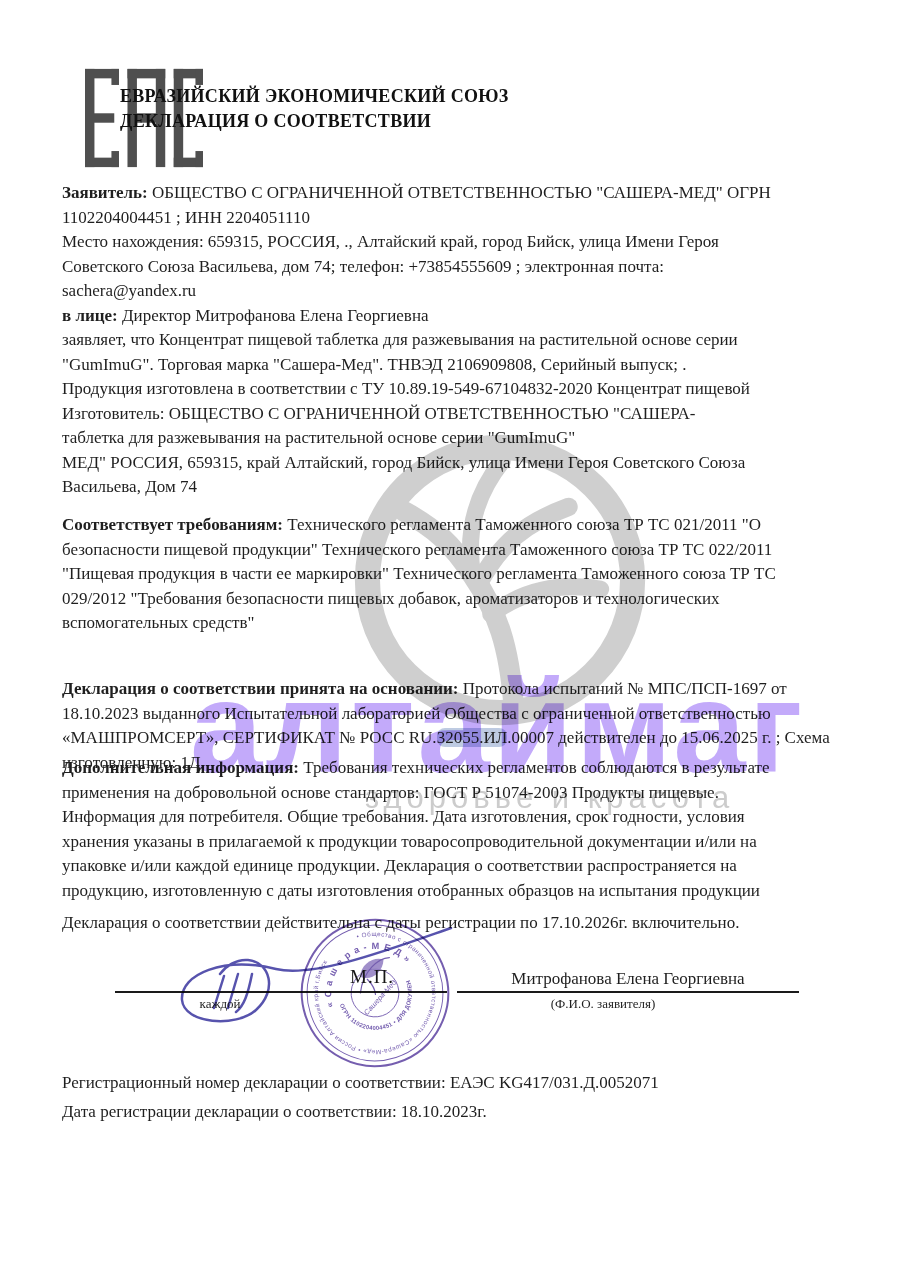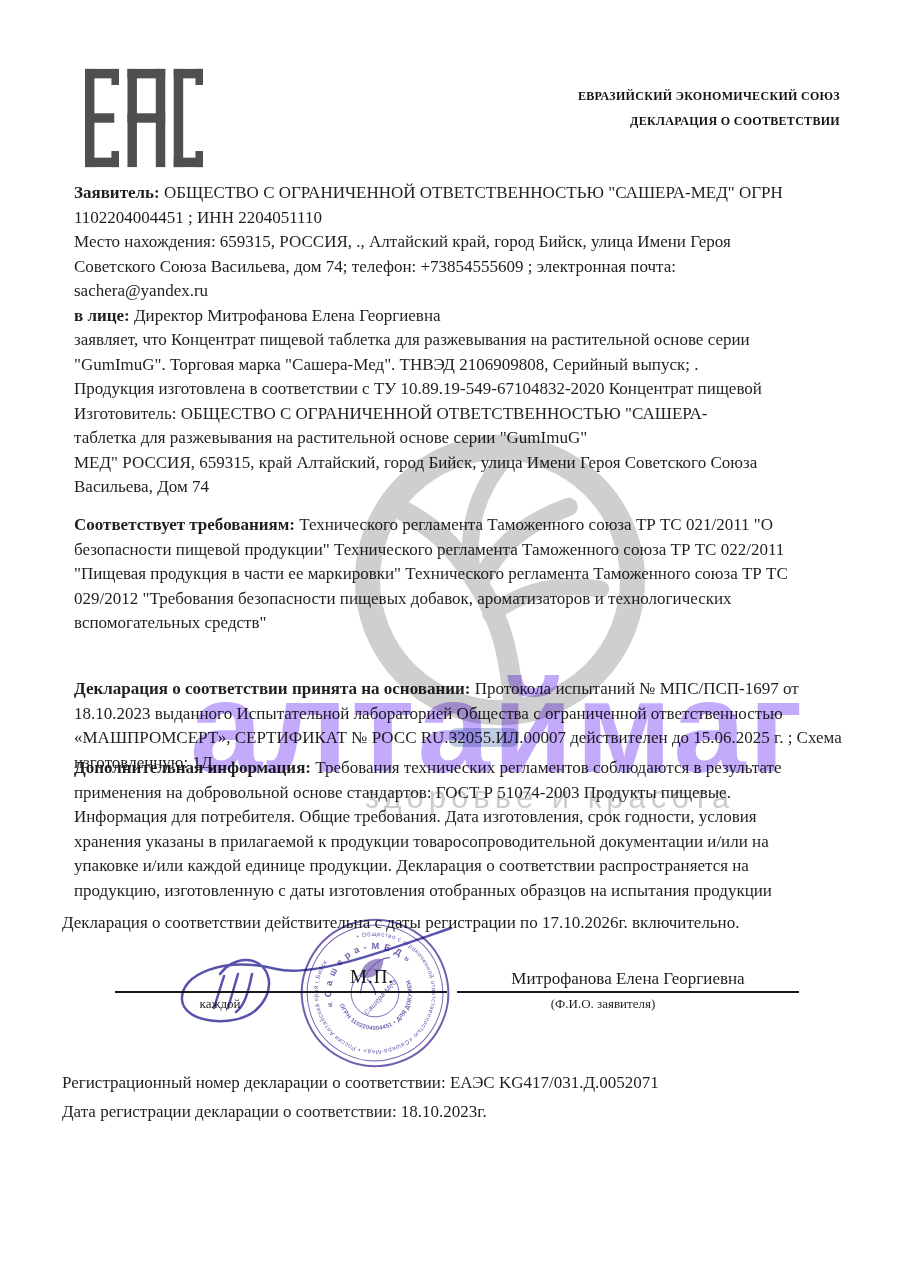--- a/index.html
+++ b/index.html
@@ -1,24 +1,24 @@
 <!DOCTYPE html>
 <html><head>
 <meta charset="utf-8">
 <style>
   html,body{margin:0;padding:0;background:#e8e8e8;}
   .page{position:relative;width:900px;height:1272px;margin:0 auto;background:#ffffff;overflow:hidden;
         font-family:"Liberation Serif", serif;color:#1f1f1f;}
   
   .eac{position:absolute;left:85px;top:66px;width:118px;height:104px;z-index:2;}
-  .title{position:absolute;left:120px;top:84px;width:720px;text-align:right;
-         font-weight:bold;font-size:12px;line-height:24.5px;letter-spacing:.3px;color:#111;z-index:2;}
+  .title{position:absolute;left:120px;top:84px;width:720px;text-align:left;
+         font-weight:bold;font-size:18px;line-height:24.5px;letter-spacing:.3px;color:#111;z-index:2;}
   
   .para{position:absolute;left:62px;width:800px;font-size:17px;line-height:24.5px;z-index:2;}
-  .para .tl{white-space:nowrap;margin-left:12px;}
+  .para .tl{white-space:nowrap;}
   .b1{top:181px;}
   .b2{top:513px;}
   .b3{top:677px;}
   .b4{top:756px;}
   .validity{position:absolute;left:62px;top:911px;font-size:17px;line-height:24.5px;white-space:nowrap;z-index:2;}
   .hl{background:rgba(110,140,190,.45);border-radius:8px;}
   
   .wm-tree{position:absolute;left:340px;top:420px;width:320px;height:320px;z-index:3;
            mix-blend-mode:multiply;opacity:.42;}
   .wm-brand{position:absolute;left:190px;top:662px;width:640px;z-index:3;mix-blend-mode:multiply;

